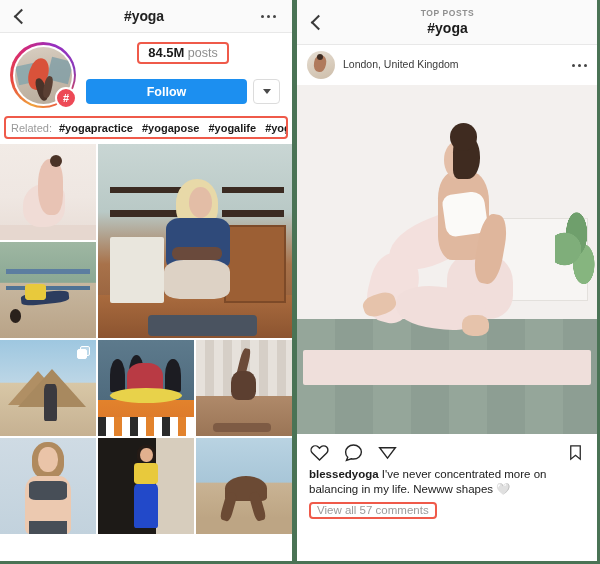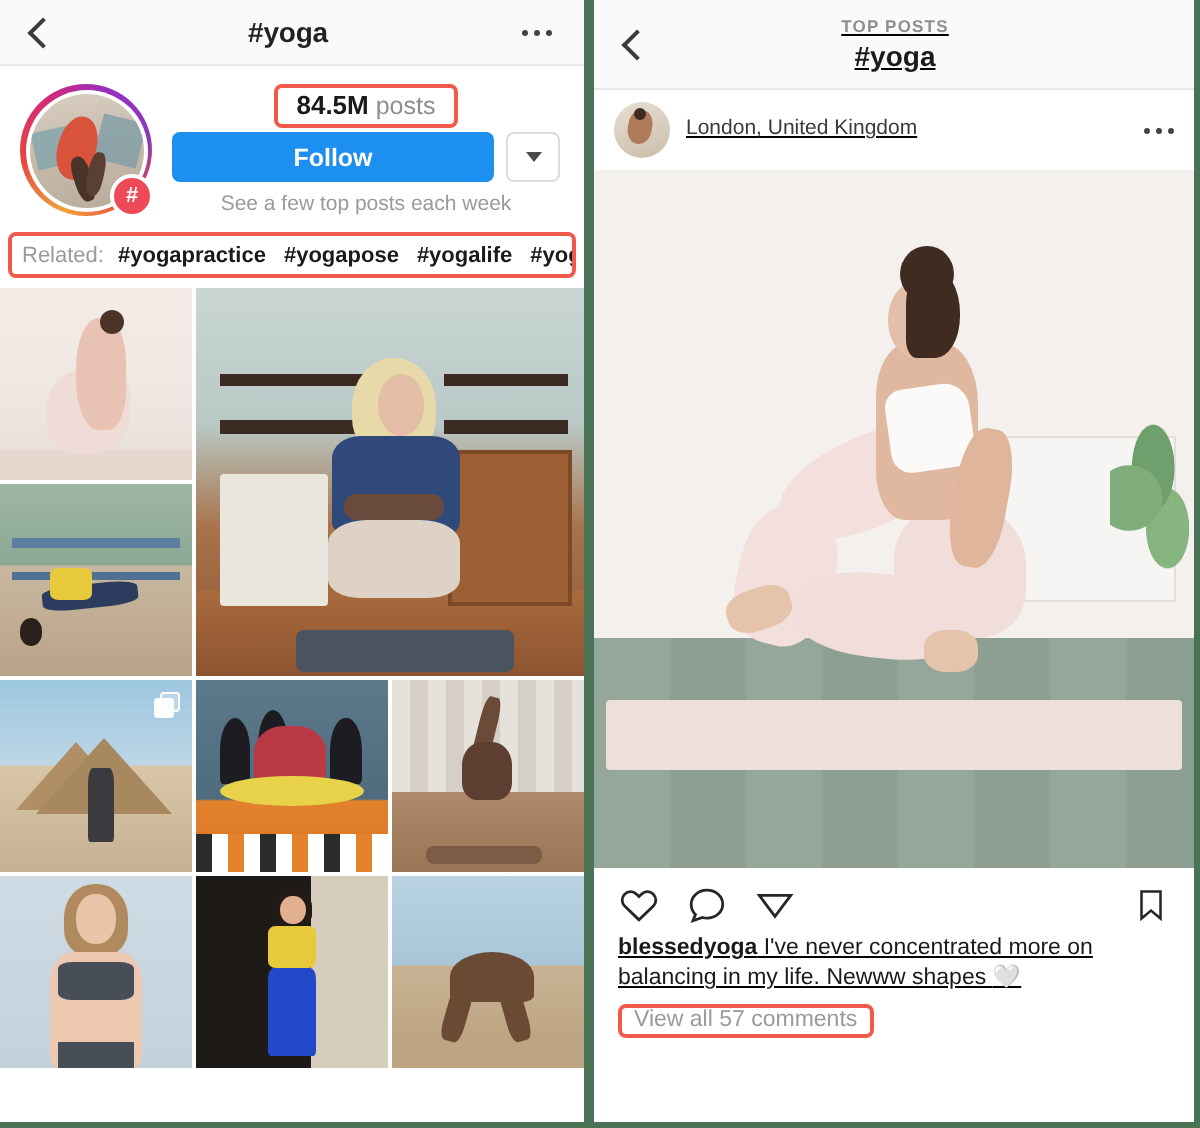--- a/index.html
+++ b/index.html
@@ -15,21 +15,21 @@
   .divider {
     width: 5px; background: #4a7355; flex: 0 0 5px; height: 564px;
   }
   .edge-l { position:absolute; left:0; top:0; width:2px; height:564px; background:#4a7355; }
   .edge-r { position:absolute; right:0; top:0; width:3px; height:564px; background:#4a7355; }
   .edge-b { position:absolute; left:0; bottom:0; height:3px; width:600px; background:#4a7355; }
 
   
   .panel { height: 564px; background:#fff; position:relative; overflow:hidden; }
   .panel-left  { width: 292px; }
-  .panel-right { width: 300px; text-decoration: underline; }
+  .panel-right { width: 300px; }
 
   
   .lheader {
     height: 33px; display:flex; align-items:center; justify-content:space-between;
     padding: 0 12px; border-bottom:1px solid #e8e8e8; background:#fafafa;
   }
   .back-chev { width:11px; height:11px; border-left:2px solid #3b3b3b; border-bottom:2px solid #3b3b3b;
                transform: rotate(45deg); margin-left:4px; cursor:pointer; }
   .ltitle { font-size:14px; font-weight:bold; color:#222; letter-spacing:-.1px; }
   .dots { display:flex; gap:3px; margin-right:4px; }
@@ -53,21 +53,21 @@
   .av-img .body { position:absolute; left:26%; top:20%; width:34%; height:56%; background:#d9523a; border-radius:45% 50% 40% 50%; transform:rotate(18deg); }
   .av-img .leg  { position:absolute; left:40%; top:55%; width:16%; height:40%; background:#4a3329; border-radius:40%; transform:rotate(-18deg); }
   .av-img .leg2 { position:absolute; left:52%; top:52%; width:14%; height:38%; background:#5a3f33; border-radius:40%; transform:rotate(12deg); }
   .hash-badge {
     position:absolute; right:-1px; bottom:-1px; width:22px; height:22px; border-radius:50%;
     background:#ed4956; border:2.5px solid #fff; color:#fff; font-size:11px; font-weight:bold;
     display:flex; align-items:center; justify-content:center; line-height:1;
   }
   .pinfo { flex:1; padding-left:8px; display:flex; flex-direction:column; align-items:center; }
   .posts-box {
-    border:2px solid #ef5a4a; border-radius:4px; padding:1px 9px 2px 9px; margin-bottom:2px;
+    border:2px solid #ef5a4a; border-radius:4px; padding:1px 9px 2px 9px; margin-bottom:15px;
     font-size:12.5px; color:#8e8e8e; white-space:nowrap;
   }
   .posts-box b { color:#1a1a1a; font-size:13px; }
   .follow-row { display:flex; gap:6px; width:100%; padding:0 2px; align-items:center; }
   .follow-btn {
     flex:1; height:25px; background:#1c8ff0; color:#fff; border:none; border-radius:4px;
     font-size:12.5px; font-weight:bold; cursor:pointer; font-family:inherit;
   }
   .drop-btn {
     width:27px; height:25px; border:1px solid #dcdcdc; border-radius:4px; background:#fff;
@@ -279,21 +279,20 @@
         <div class="posts-box">
           <b>84.5M</b>
           <span>posts</span>
         </div>
         <div class="follow-row">
           <button class="follow-btn">Follow</button>
           <div class="drop-btn">
             <div class="caret"></div>
           </div>
         </div>
-        <div class="subnote">See a few top posts each week</div>
       </div>
     </div>
 
     <div class="related-wrap">
       <div class="related">
         <span class="rel-label">Related:</span>
         <span class="rel-tag">#yogapractice</span>
         <span class="rel-tag">#yogapose</span>
         <span class="rel-tag">#yogalife</span>
         <span class="rel-tag">#yogains</span>

